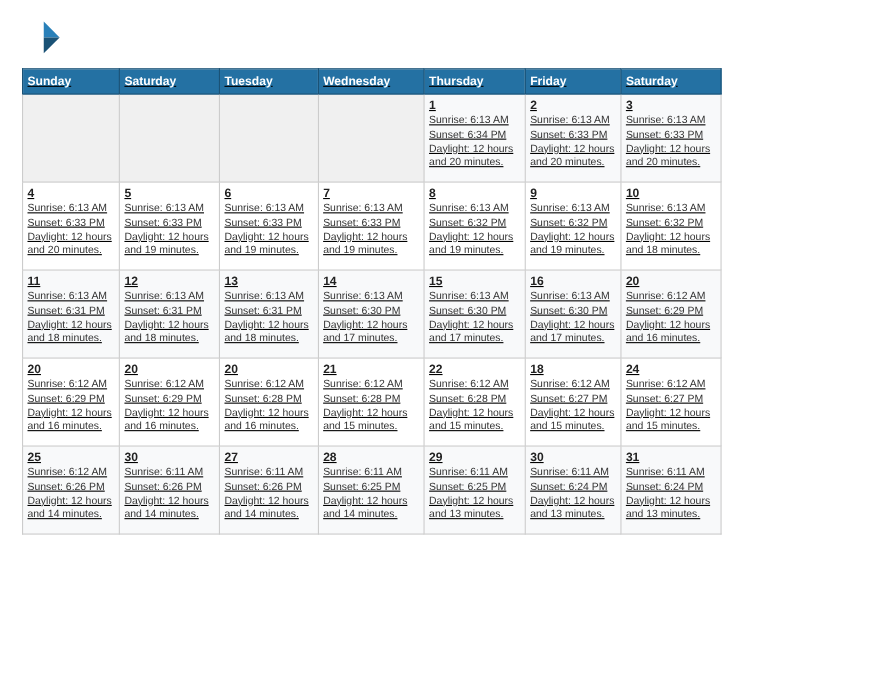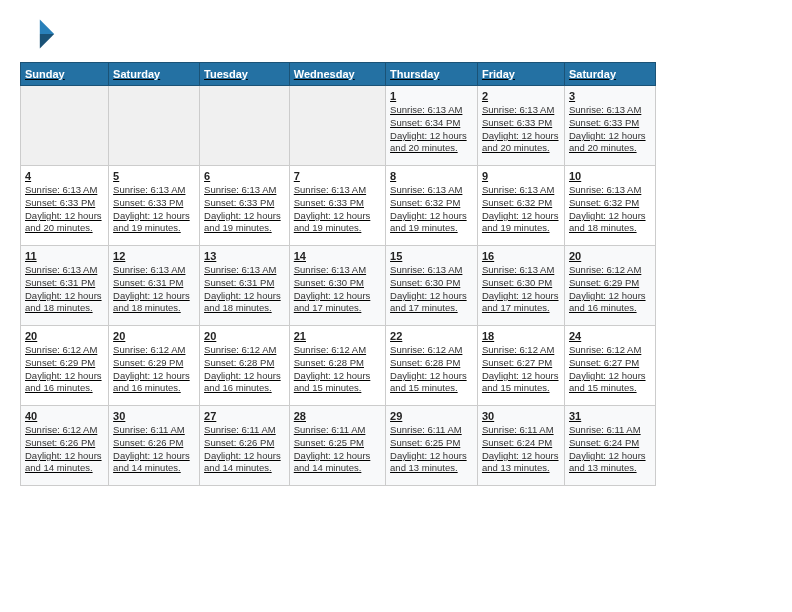--- a/index.html
+++ b/index.html
@@ -226,21 +226,21 @@
             <div class="day-num">18</div>
             <div class="day-info">Sunrise: 6:12 AM<br>Sunset: 6:27 PM<br>Daylight: 12 hours<br>and 15 minutes.</div>
           </td>
           <td>
             <div class="day-num">24</div>
             <div class="day-info">Sunrise: 6:12 AM<br>Sunset: 6:27 PM<br>Daylight: 12 hours<br>and 15 minutes.</div>
           </td>
         </tr>
         <tr>
           <td>
-            <div class="day-num">40</div>
+            <div class="day-num">25</div>
             <div class="day-info">Sunrise: 6:12 AM<br>Sunset: 6:26 PM<br>Daylight: 12 hours<br>and 14 minutes.</div>
           </td>
           <td>
             <div class="day-num">30</div>
             <div class="day-info">Sunrise: 6:11 AM<br>Sunset: 6:26 PM<br>Daylight: 12 hours<br>and 14 minutes.</div>
           </td>
           <td>
             <div class="day-num">27</div>
             <div class="day-info">Sunrise: 6:11 AM<br>Sunset: 6:26 PM<br>Daylight: 12 hours<br>and 14 minutes.</div>
           </td>

